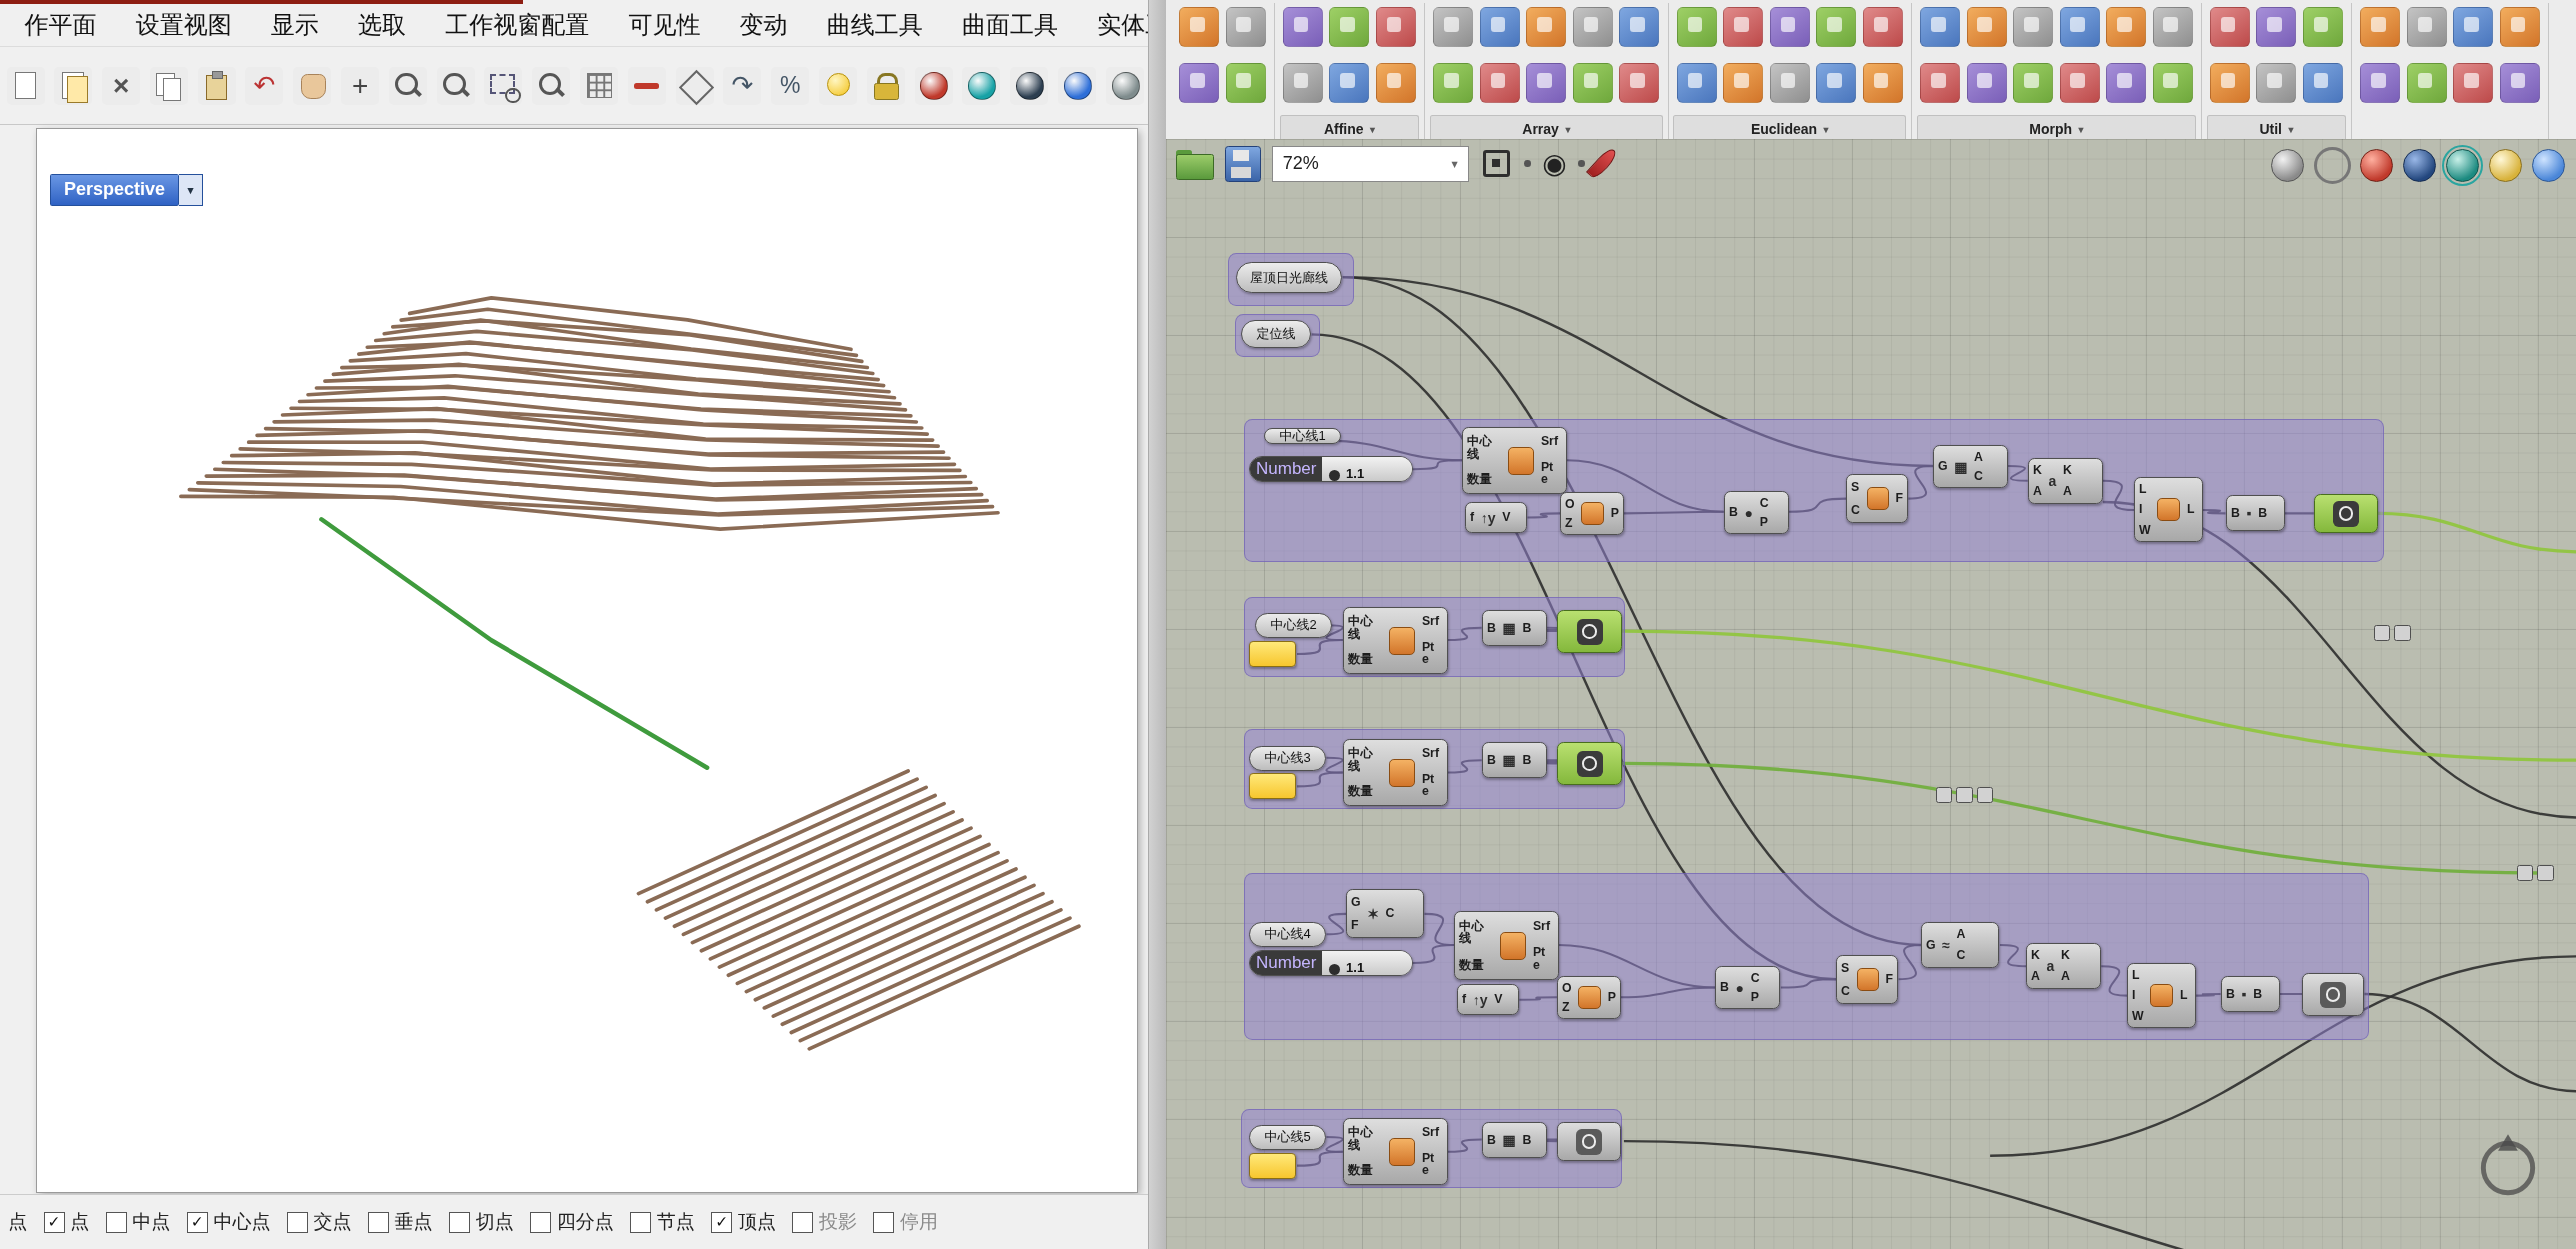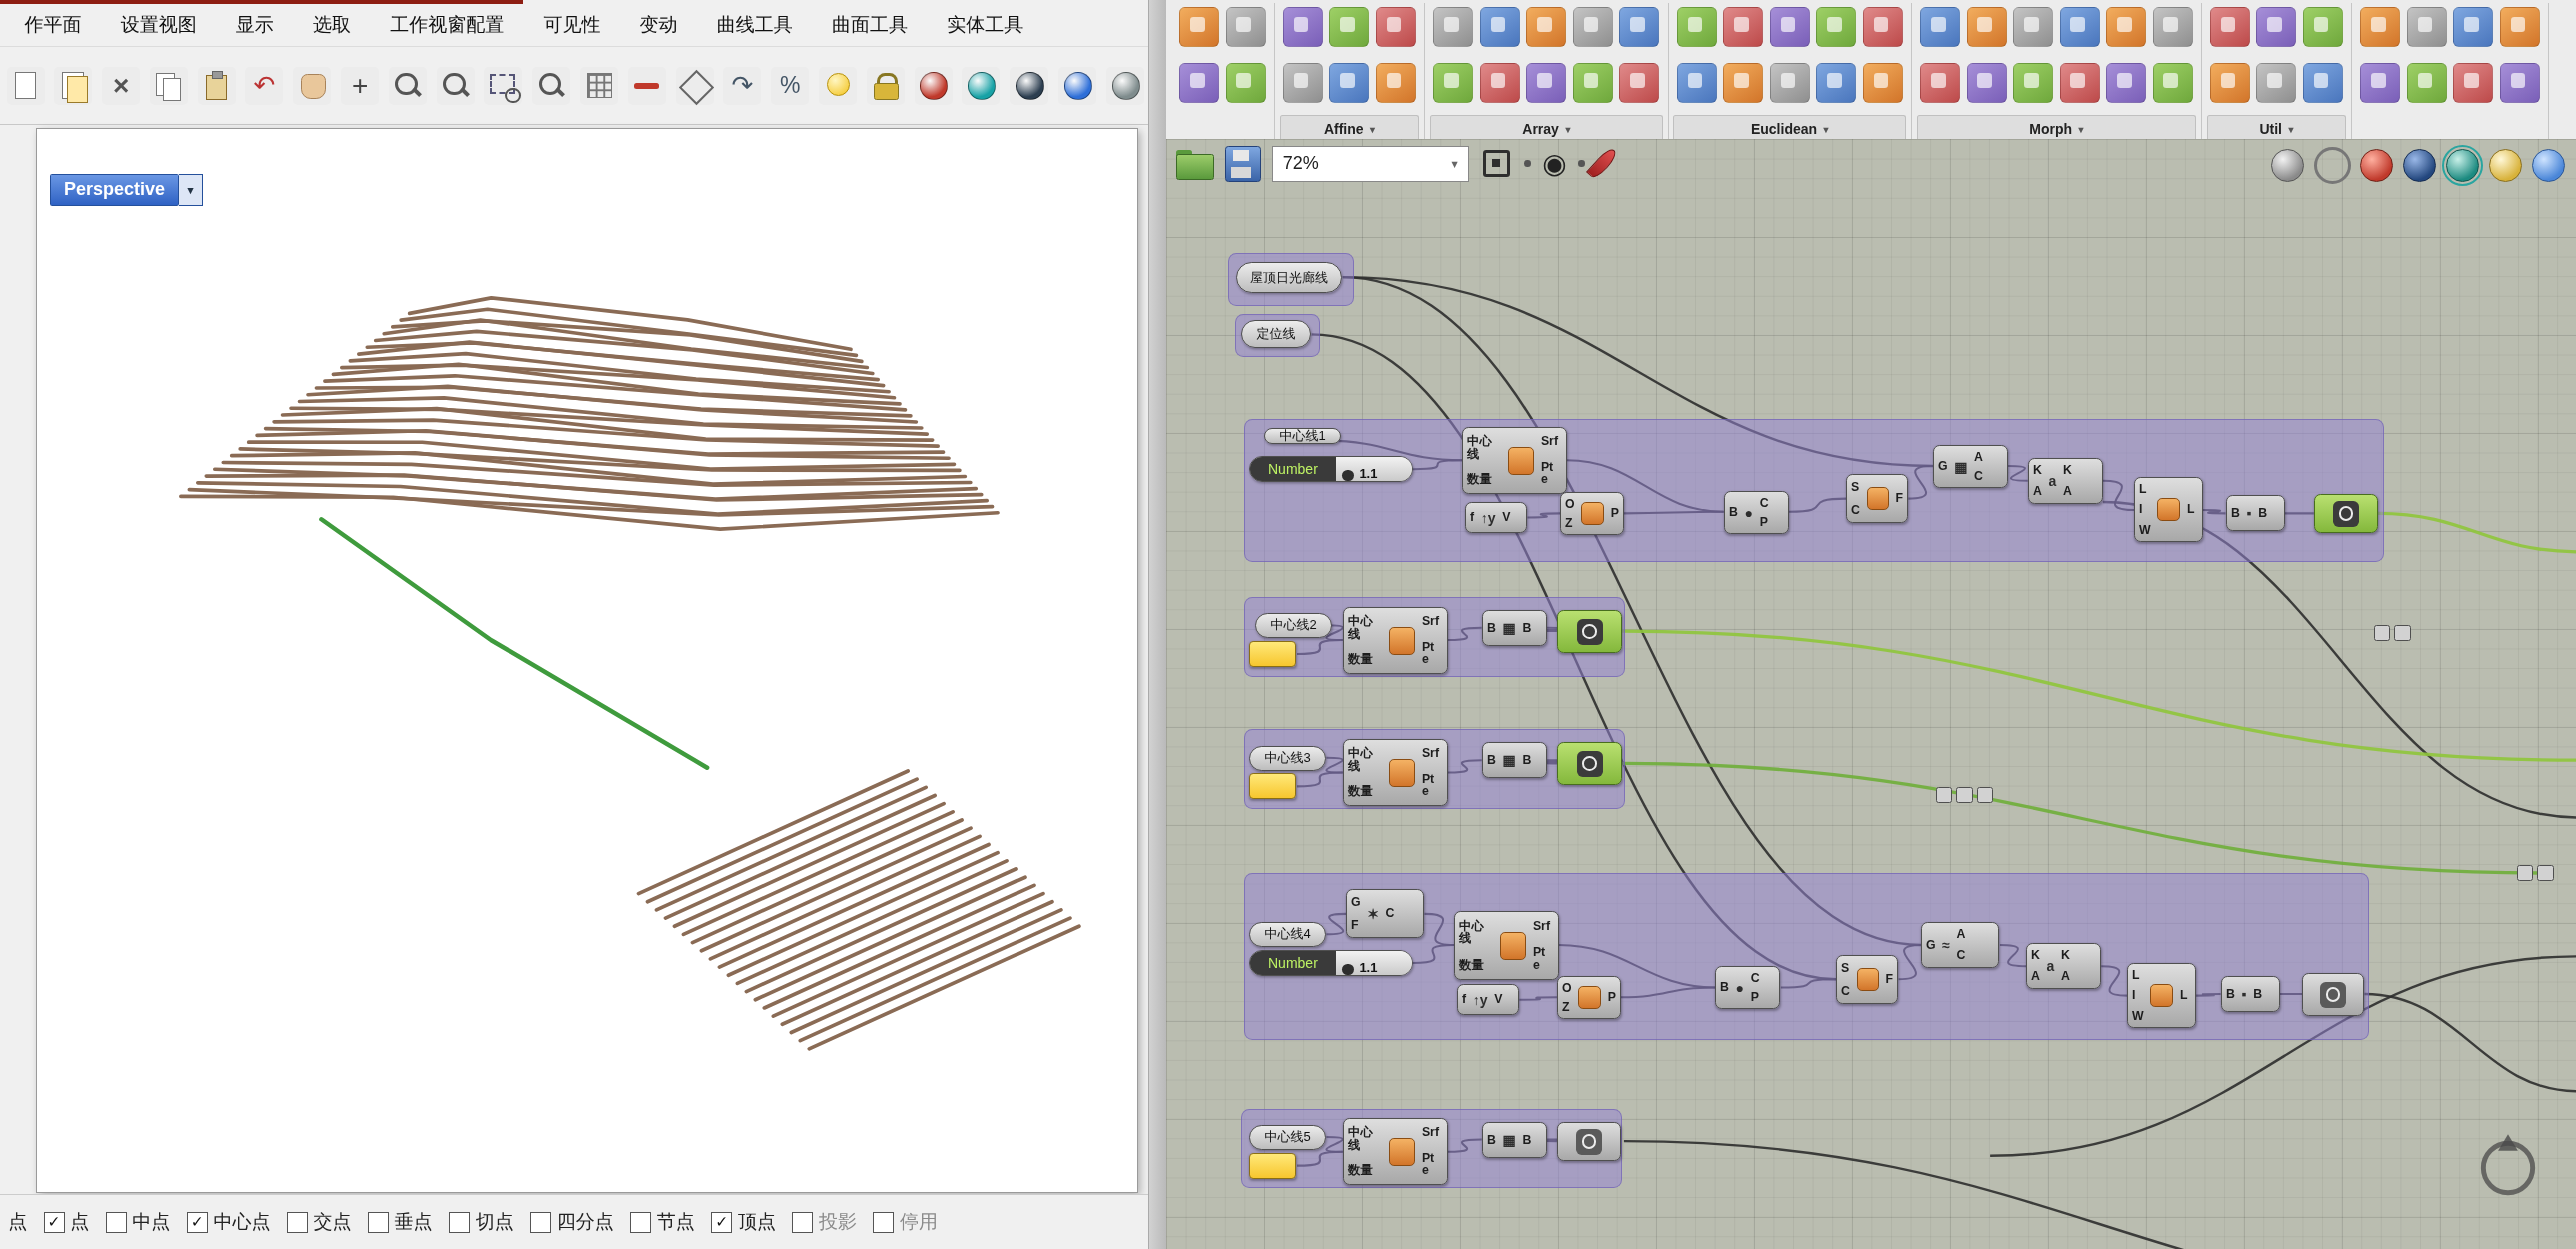--- a/index.html
+++ b/index.html
@@ -3,21 +3,21 @@
 <meta charset="utf-8">
 <style>
   html,body{margin:0;padding:0;background:#888;}
   body{font-family:"Liberation Sans",sans-serif;}
   .app{position:relative;width:2576px;height:1249px;background:#d6d6d6;overflow:hidden;}
 
   
   .rhino{position:absolute;left:0;top:0;width:1148px;height:1249px;background:#f0f0f0;}
   .top-accent{position:absolute;left:0;top:0;width:523px;height:4.1px;background:#8d1d12;z-index:6;}
   .menu{position:absolute;left:0;top:4.1px;width:1148px;height:41px;display:flex;align-items:center;padding:0 4.9px;background:#f0f0f0;white-space:nowrap;overflow:hidden;}
-  .menu-item{padding:0 19.6px;font-size:19px;color:#111;}
+  .menu-item{padding:0 19.6px;font-size:24px;color:#111;}
   .rtoolbar{position:absolute;left:0;top:46px;width:1148px;height:77px;background:#f0f0f0;border-top:0.8px solid #dcdcdc;border-bottom:0.8px solid #c8c8c8;display:flex;align-items:center;gap:9.8px;padding:0 6.5px;overflow:hidden;}
   .ricon{width:38px;height:38px;border-radius:4.9px;position:relative;flex:0 0 auto;background:#ececec;}
   .k-doc::after,.k-doc2::after{content:"";position:absolute;left:8.2px;top:5.7px;width:19.6px;height:24.5px;background:#fff;border:1.6px solid #777;}
   .k-doc2::before{content:"";position:absolute;left:12.3px;top:9.8px;width:19.6px;height:24.5px;background:#ffe9a8;border:1.6px solid #9a7a2a;z-index:1;}
   .k-x::after{content:"×";position:absolute;inset:0;display:flex;align-items:center;justify-content:center;font-size:28px;color:#555;font-weight:bold;}
   .k-copy::before{content:"";position:absolute;left:6.5px;top:6.5px;width:16.4px;height:21px;background:#fff;border:1.6px solid #777;}
   .k-copy::after{content:"";position:absolute;left:13px;top:11.4px;width:16.4px;height:21px;background:#fff;border:1.6px solid #777;}
   .k-clip::after{content:"";position:absolute;left:8.2px;top:8.2px;width:19.6px;height:23px;background:#e8d39a;border:1.6px solid #8a6a2a;}
   .k-clip::before{content:"";position:absolute;left:14px;top:4.1px;width:9.8px;height:6.5px;background:#999;border:0.8px solid #666;z-index:1;}
   .k-undo::after{content:"↶";position:absolute;inset:0;display:flex;align-items:center;justify-content:center;font-size:26px;color:#b33;}
@@ -106,21 +106,21 @@
   .vi-sel{outline:2.5px solid #2aa5a0;outline-offset:2.5px;border-radius:50%;}
   .vi-half{background:radial-gradient(circle at 35% 30%,#fff8d8,#d8b23a 70%);border:0.8px solid #8a6f1c;}
   .vi-blue{background:radial-gradient(circle at 35% 30%,#cfe4ff,#4a86d8 70%);border:0.8px solid #2a5696;}
 
   .ghgroup{position:absolute;background:rgba(148,130,211,.52);border:0.8px solid rgba(104,86,176,.6);border-radius:8.2px;}
 
   .node{position:absolute;display:flex;align-items:stretch;background:linear-gradient(#dedede,#a8a8a8);border:1.6px solid #4f4f4f;border-radius:6.5px;box-shadow:0.8px 1.6px 2.5px rgba(0,0,0,.3);box-sizing:border-box;}
   .t-capsule{border-radius:24.5px;align-items:center;justify-content:center;font-size:13px;color:#111;padding:0 6.5px;background:linear-gradient(#ececec,#bdbdbd);white-space:nowrap;overflow:hidden;}
   .t-panel{background:linear-gradient(#ffe97a,#f7c62e);border-color:#8a6f14;border-radius:4.1px;}
   .t-slider{border-radius:14.7px;overflow:hidden;}
-  .sl-name{background:#3a3a3a;color:#bef264;font-size:14px;display:flex;align-items:center;padding:0 18px;}
+  .sl-name{background:#3a3a3a;color:#c4b5fd;font-size:17px;display:flex;align-items:center;padding:0 6px;}
   .sl-track{flex:1;display:flex;align-items:flex-end;gap:5.7px;background:linear-gradient(#f2f2f2,#cacaca);padding:0 6.5px;}
   .sl-knob{width:11.4px;height:11.4px;border-radius:50%;background:#2d2d2d;flex:0 0 auto;}
   .sl-val{font-size:13px;font-weight:bold;color:#111;}
   .ports{display:flex;flex-direction:column;justify-content:space-around;font-size:12.3px;font-weight:bold;color:#1d1d1d;padding:0.8px 4.1px;line-height:1;}
   .cicon{align-self:center;margin:auto 2.5px;width:26px;height:26px;border-radius:4.9px;background:linear-gradient(#f4b264,#d2752a);border:0.8px solid #8a4c12;}
   .t-mini .cicon{width:21px;height:21px;}
   .cglyph{align-self:center;margin:auto 2.5px;font-size:14px;font-weight:bold;color:#2d2d2d;}
   .t-preview{background:linear-gradient(#b9e070,#84b83c);border-color:#486e1e;}
   .pv{width:26px;height:26px;margin:auto;background:#3b3b3b;border-radius:5.7px;position:relative;}
   .pv::after{content:"";position:absolute;inset:5.7px;border:2.5px solid #ececec;border-radius:50%;}

